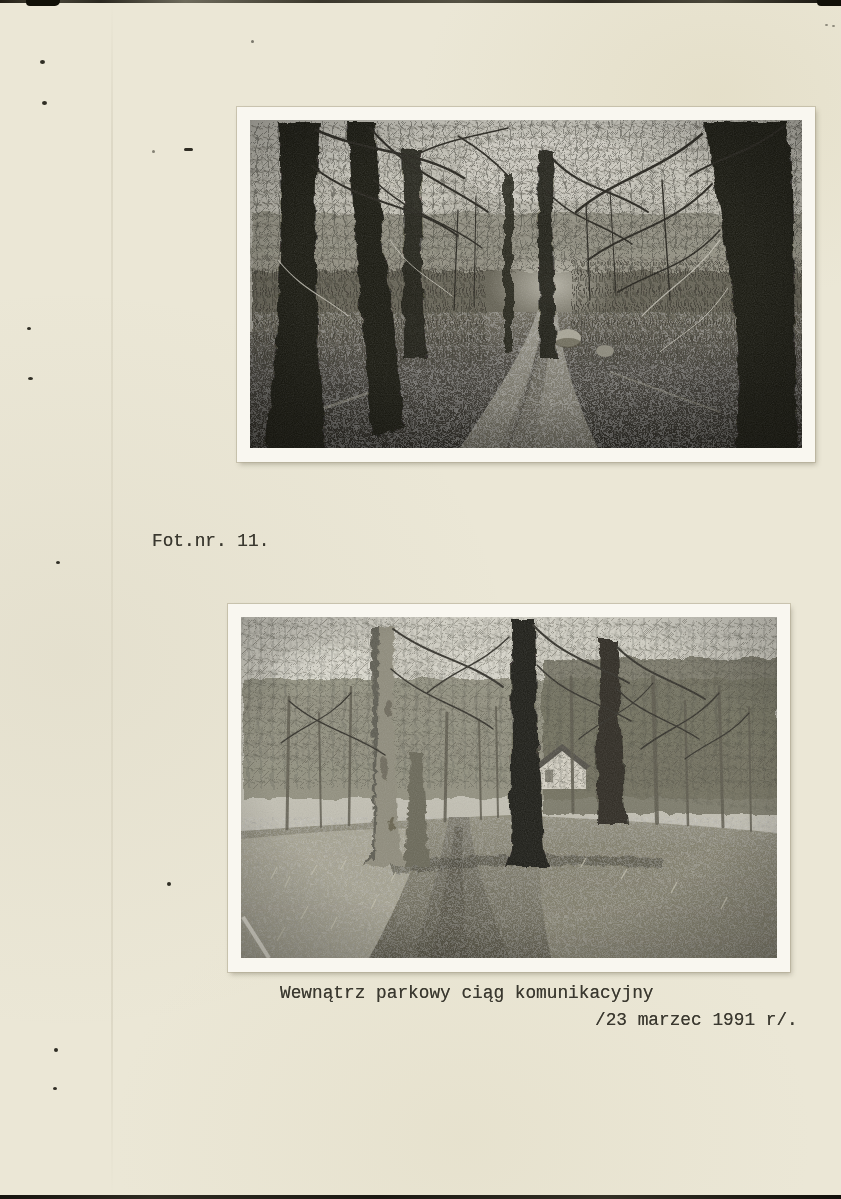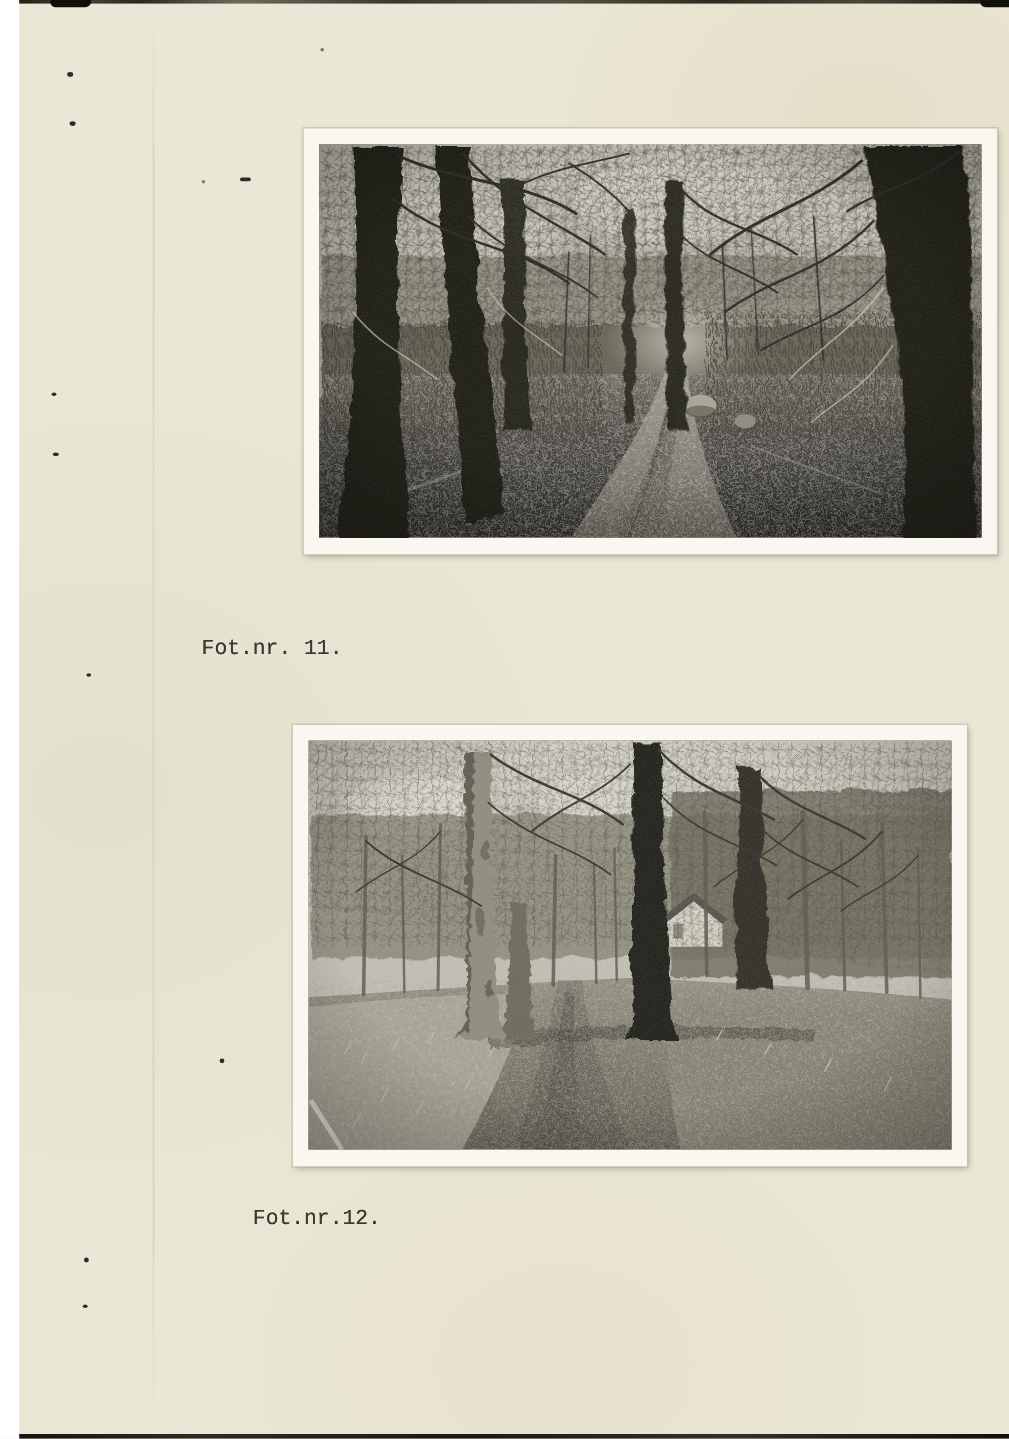--- a/index.html
+++ b/index.html
@@ -7,21 +7,20 @@
     width:841px;height:1199px;overflow:hidden;position:relative;
     font-family:"Liberation Mono","DejaVu Sans Mono",monospace;
   }
   .page{
     position:absolute;inset:0;
     background:
       radial-gradient(ellipse 420px 300px at 85% 8%, rgba(214,205,172,.30), transparent 70%),
       radial-gradient(ellipse 600px 500px at 8% 55%, rgba(140,130,100,.07), transparent 75%),
       radial-gradient(ellipse 500px 400px at 55% 95%, rgba(210,202,170,.18), transparent 70%),
       #ebe7d6;
-    margin-left: 16px;
   }
   .scan-edge{position:absolute;left:0;right:0;}
   .scan-edge.top{
     top:0;height:3px;
     background:linear-gradient(90deg,#221f16 0%,#4a473a 6%,#2a2820 12%,#6e6b5c 22%,#3a372c 38%,#555244 55%,#2e2b22 70%,#4a473a 85%,#14120c 100%);
   }
   .scan-edge.bottom{
     bottom:0;height:4px;
     background:linear-gradient(90deg,#16140e 0%,#2e2b21 18%,#1b1912 45%,#333025 72%,#12100a 100%);
   }
@@ -364,17 +363,16 @@
         <path d="M478,76 C452,106 428,110 400,132" stroke-width="1.5"></path>
         <path d="M508,96 C488,120 468,124 444,142" stroke-width="1.2"></path>
       </g>
 
       <path d="M2,300 L28,341" stroke="#ece9dd" stroke-width="4" opacity=".9"></path>
       <rect width="536" height="341" filter="url(#p2grain)" opacity=".8"></rect>
       <rect width="536" height="341" fill="url(#p2vig)"></rect>
     </svg>
   </figure>
 
-  <div class="caption" style="left:152px;top:982px">
-    <span>Fot.nr.12.</span>
-  </div>
+  <div class="caption" style="left:280px;top:982px">Wewnątrz parkowy ciąg komunikacyjny</div>
+  <div class="caption" style="left:595px;top:1009px">/23 marzec 1991 r/.</div>
 
 </div>
 
 </body></html>

